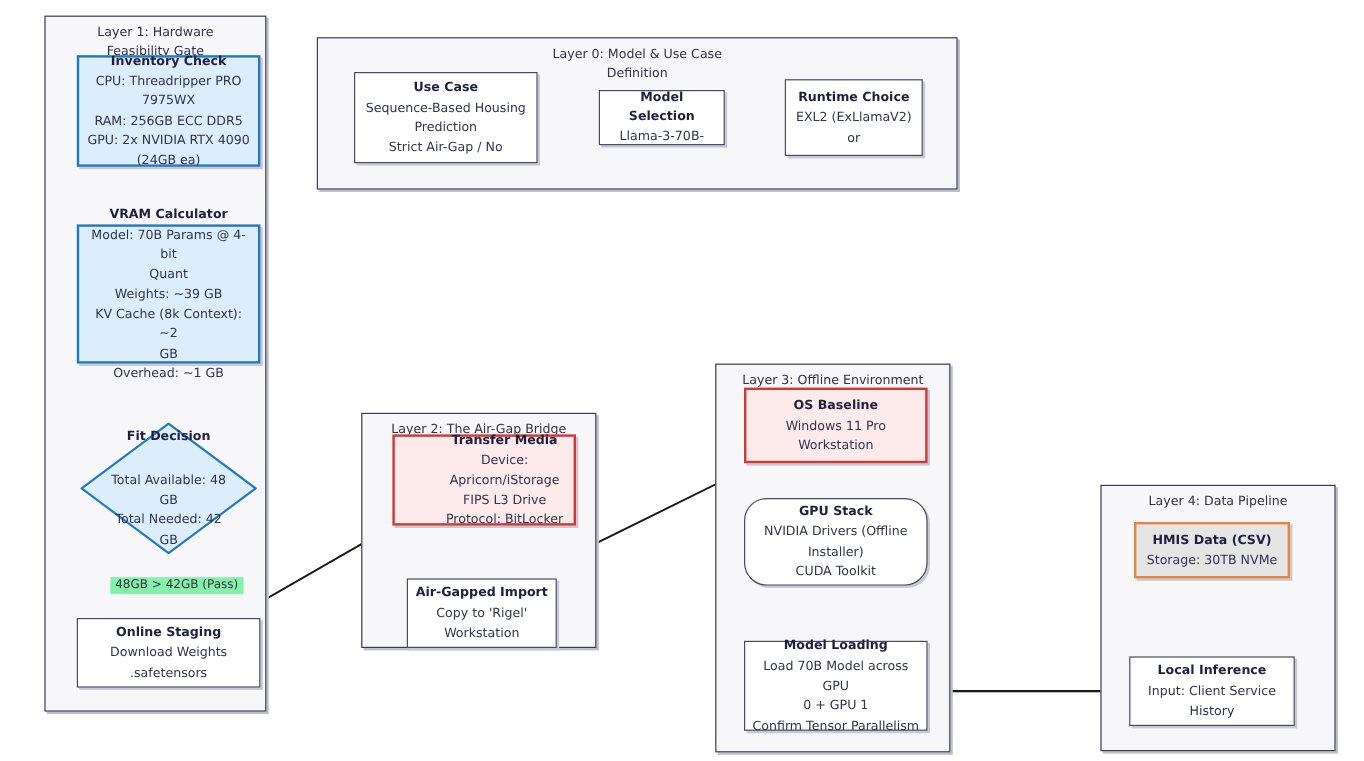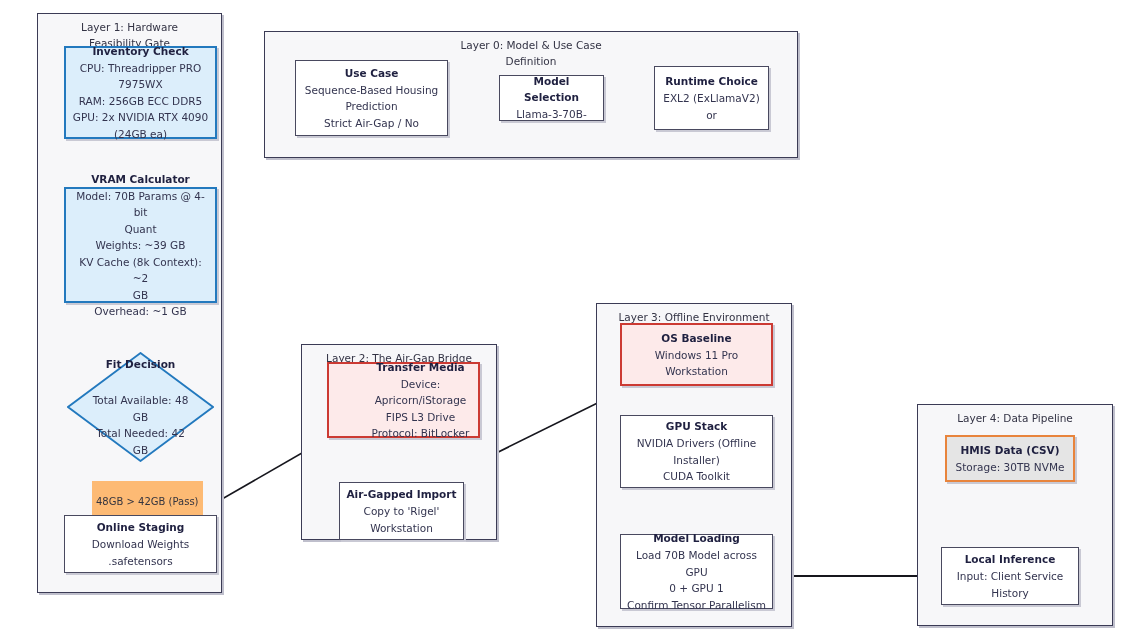--- a/index.html
+++ b/index.html
@@ -90,24 +90,24 @@
   .diamond-text .sub {
     font-size: 10.5px;
     color: #33344f;
     line-height: 16.5px;
     white-space: pre-line;
   }
 
   
   .edge-label {
     position: absolute;
-    background: #fdba74;
+    background: #86efac;
     font-size: 10px;
     color: #35353f;
-    padding: 14px 4px;
+    padding: 0 4px;
     white-space: nowrap;
     line-height: 14px;
   }
 
   
   #edges {
     position: absolute;
     left: 0; top: 0;
     width: 1137px; height: 634px;
     pointer-events: none;
@@ -242,21 +242,21 @@
     <div class="sub">Copy to 'Rigel'
 Workstation</div>
   </div>
 
   <div class="node pink" style="left:620px; top:323px; width:153px; height:63px;">
     <div class="title">OS Baseline</div>
     <div class="sub">Windows 11 Pro
 Workstation</div>
   </div>
 
-  <div class="node plain" style="left:620px; top:415px; width:153px; height:73px;">
+  <div class="node plain" style="left:620px; top:415px; width:153px; height:73px;border-radius:19px;">
     <div class="title">GPU Stack</div>
     <div class="sub">NVIDIA Drivers (Offline
 Installer)
 CUDA Toolkit</div>
   </div>
 
   <div class="node plain" style="left:620px; top:534px; width:153px; height:75px;">
     <div class="title">Model Loading</div>
     <div class="sub">Load 70B Model across GPU
 0 + GPU 1

